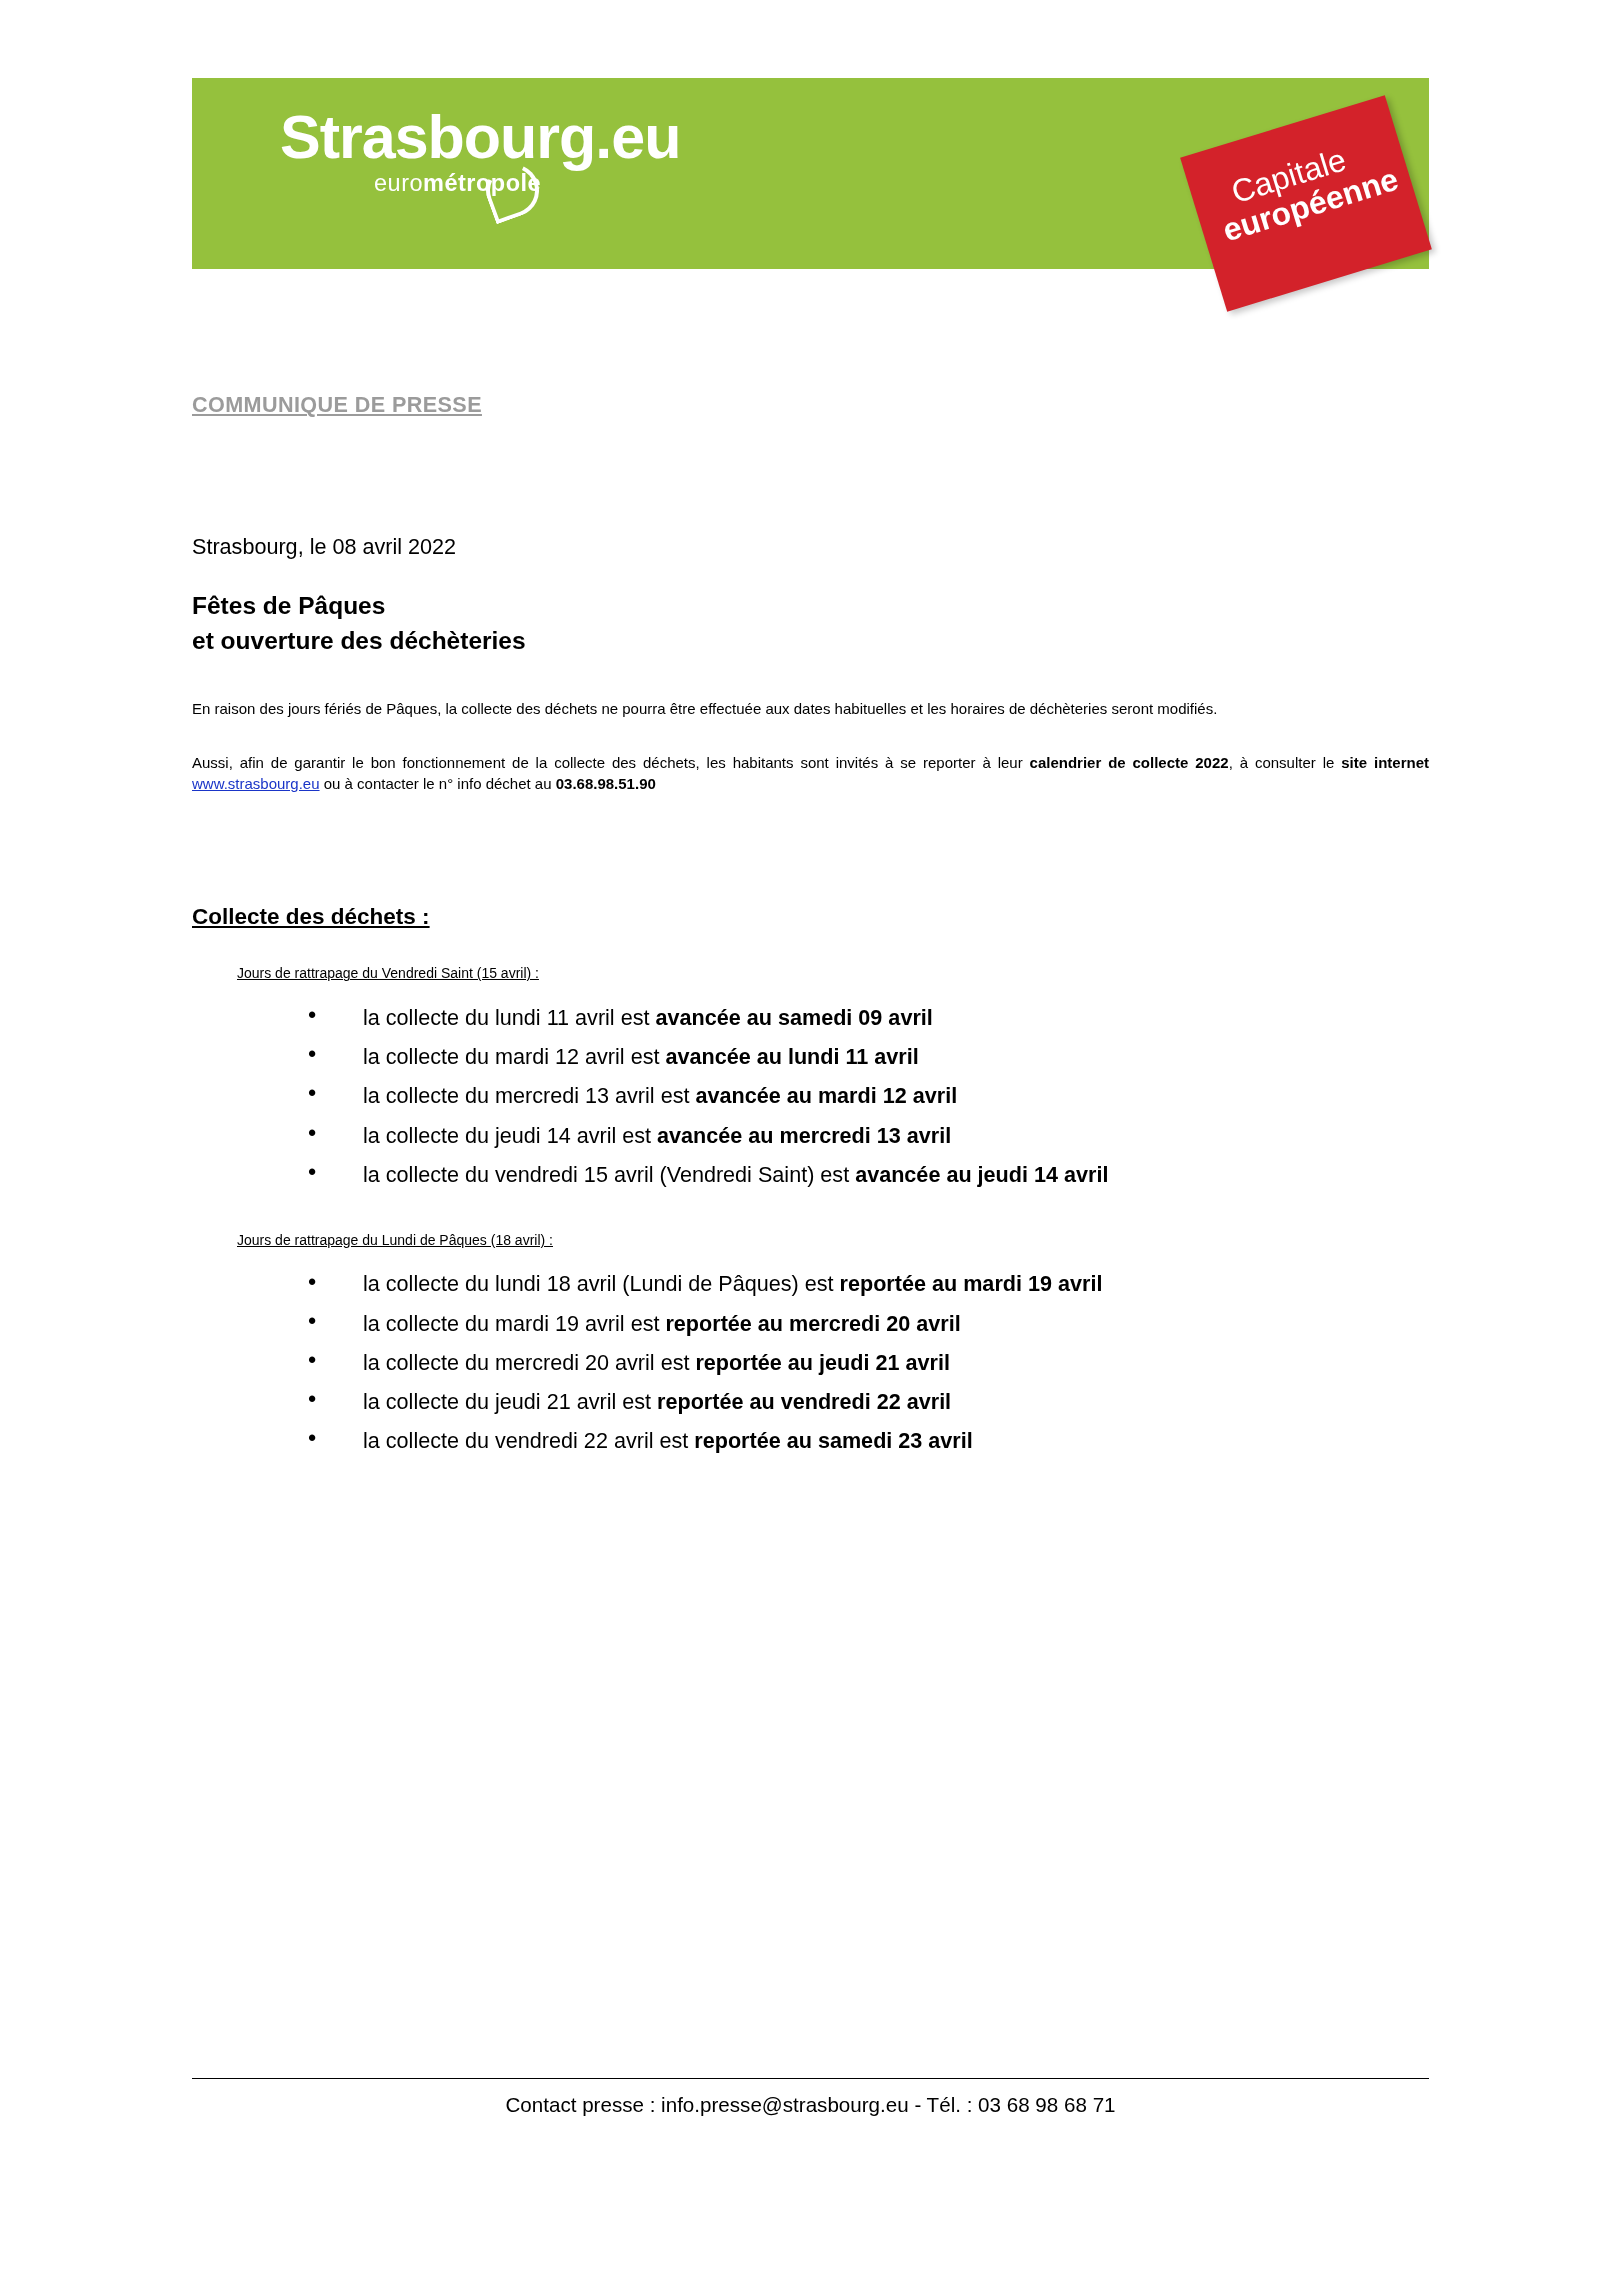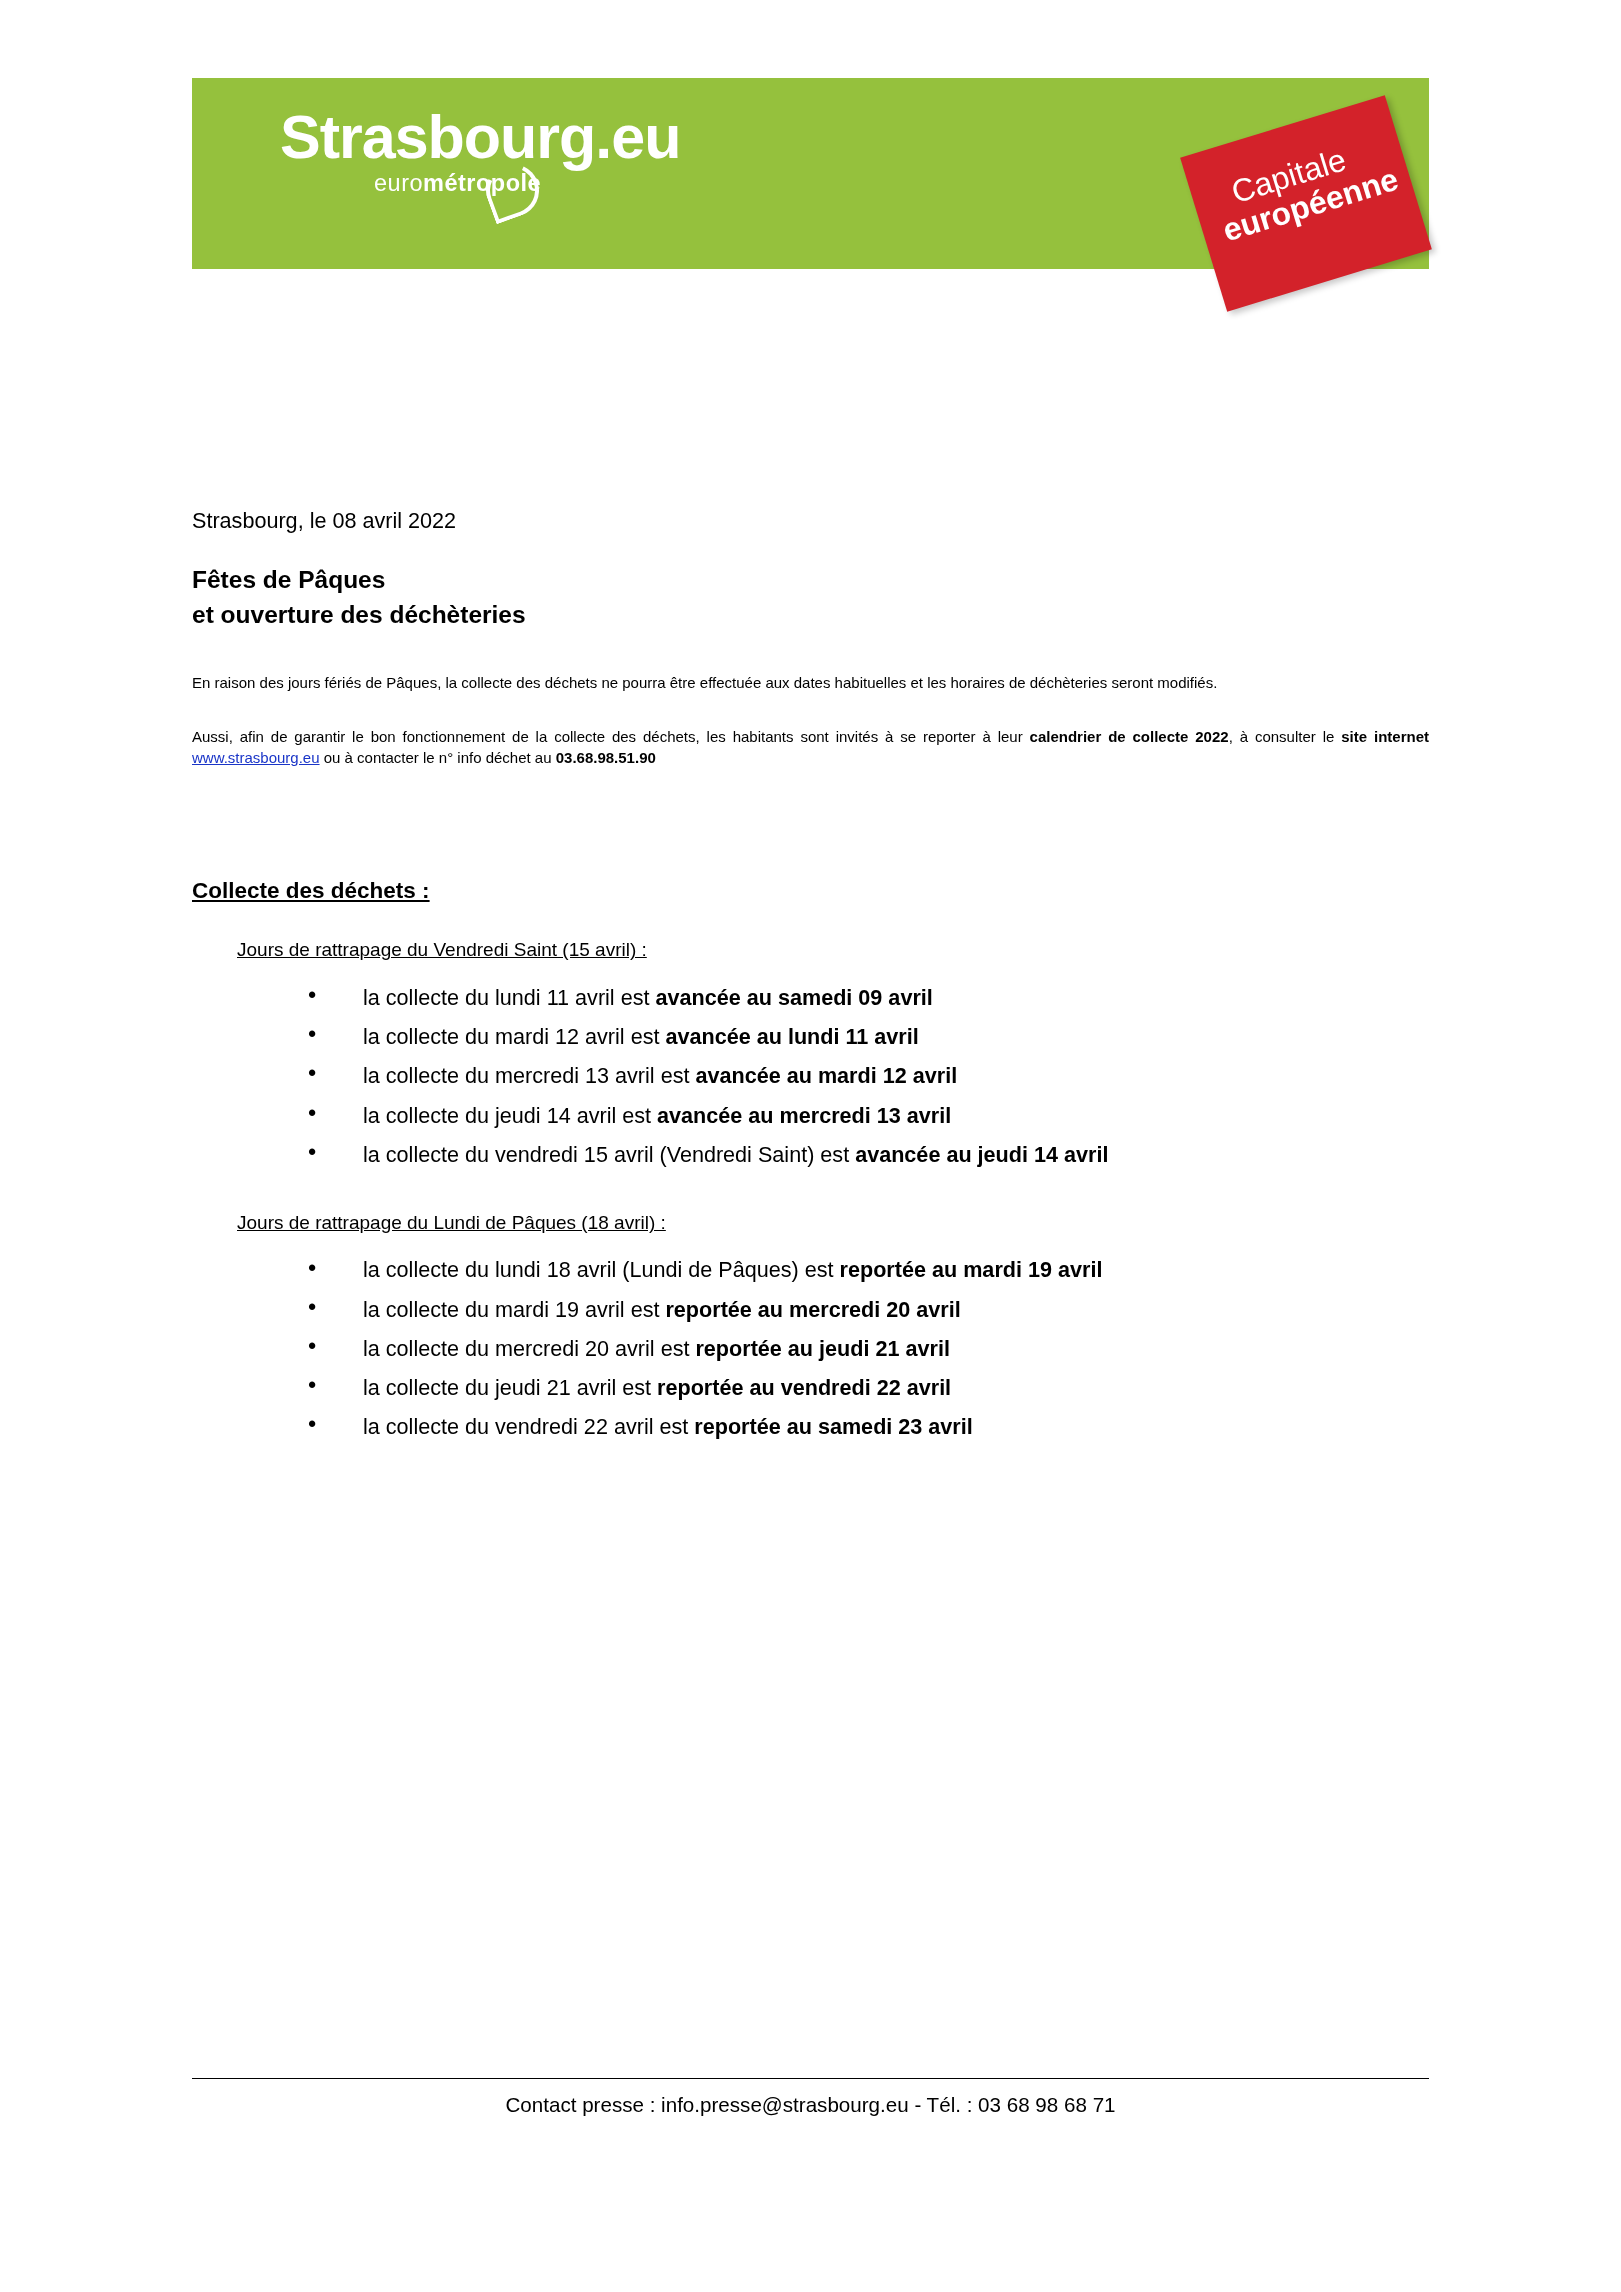--- a/index.html
+++ b/index.html
@@ -150,21 +150,21 @@
 
   .section-title {
     margin-top: 110px;
     font-size: 22.5px;
     font-weight: bold;
     text-decoration: underline;
   }
   .sub-title {
     margin-top: 35px;
     margin-left: 45px;
-    font-size: 19px;
+    font-size: 14px;
     text-decoration: underline;
   }
   .sub-title.second { margin-top: 29px; }
 
   ul.bullets {
     margin: 25.5px 0 0 0;
     padding: 0 0 0 116px;
     list-style: none;
   }
   ul.bullets li {
@@ -216,20 +216,21 @@
       <div class="red-flag-inner"></div>
       <div class="red-flag-text">
         <div class="red-flag-line1">Capitale</div>
         <div class="red-flag-line2">européenne</div>
       </div>
     </div>
   </div>
 
   <div class="content">
 
+    <div class="cp-label">COMMUNIQUE DE PRESSE</div>
 
     <div class="dateline">Strasbourg, le 08 avril 2022</div>
 
     <div class="title-block">
       <div>Fêtes de Pâques</div>
       <div>et ouverture des déchèteries</div>
     </div>
 
     <p class="para">En raison des jours fériés de Pâques, la collecte des déchets ne pourra être effectuée aux dates habituelles et les horaires de déchèteries seront modifiés.</p>
 

